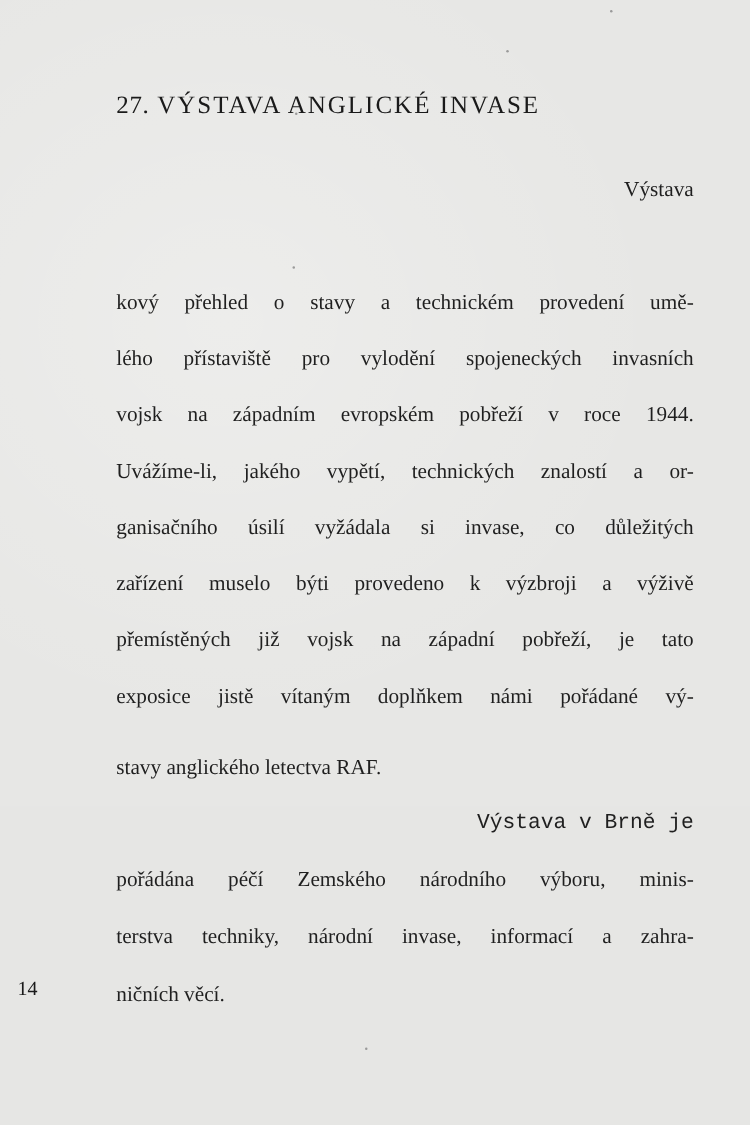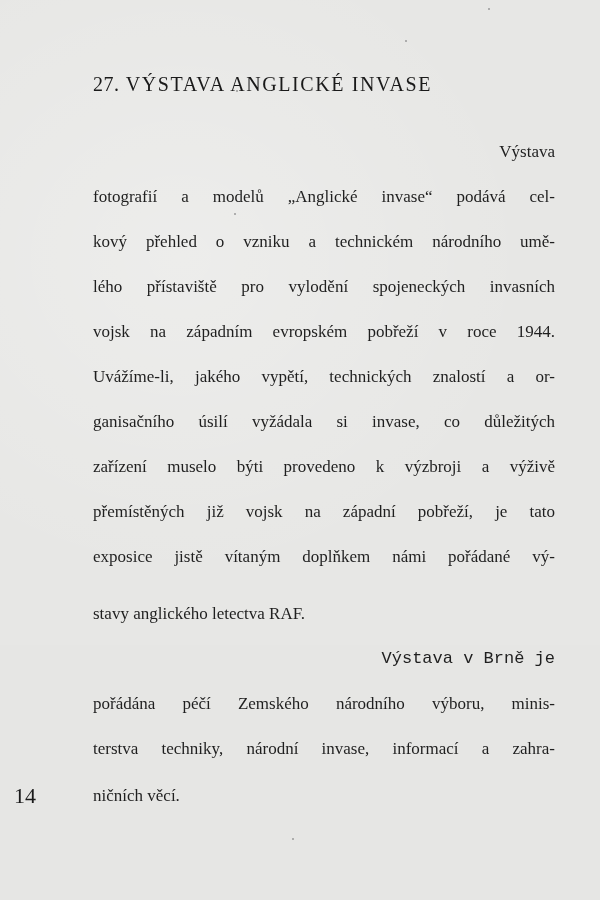--- a/index.html
+++ b/index.html
@@ -52,21 +52,21 @@
       text-align-last: right;
     }
     .line.left {
       text-align: left;
       text-align-last: left;
     }
     .page-number {
       position: absolute;
       left: 14px;
       top: 783px;
-      font-size: 22px;
+      font-size: 16px;
       color: #1a1a1a;
       font-family: Liberation Serif, serif;
     }
     .speck {
       position: absolute;
       width: 2px; height: 2px;
       background: #9a9a9a;
       border-radius: 50%;
     }
   </style>
@@ -74,22 +74,21 @@
 <body>
 
 <div class="page">
 
   <h1 class="heading">
     <span class="num">27.</span>
     <span>VÝSTAVA ANGLICKÉ INVASE</span>
   </h1>
 
   <div class="line right" style="top:142px;">Výstava</div>
-  <div class="line" style="top:187px;">fotografií a modelů „Anglické invase“ podává cel-</div>
-  <div class="line" style="top:232px;">kový přehled o vzniku a technickém národního umě-</div>
+  <div class="line" style="top:232px;">kový přehled o stavy a technickém provedení umě-</div>
   <div class="line" style="top:277px;">lého přístaviště pro vylodění spojeneckých invasních</div>
   <div class="line" style="top:322px;">vojsk na západním evropském pobřeží v roce 1944.</div>
   <div class="line" style="top:367px;">Uvážíme-li, jakého vypětí, technických znalostí a or-</div>
   <div class="line" style="top:412px;">ganisačního úsilí vyžádala si invase, co důležitých</div>
   <div class="line" style="top:457px;">zařízení muselo býti provedeno k výzbroji a výživě</div>
   <div class="line" style="top:502px;">přemístěných již vojsk na západní pobřeží, je tato</div>
   <div class="line" style="top:547px;">exposice jistě vítaným doplňkem námi pořádané vý-</div>
   <div class="line left" style="top:604px;">stavy anglického letectva RAF.</div>
   <div class="line right" style="top:649px;font-family:Liberation Mono, monospace;">Výstava v Brně je</div>
   <div class="line" style="top:694px;">pořádána péčí Zemského národního výboru, minis-</div>

